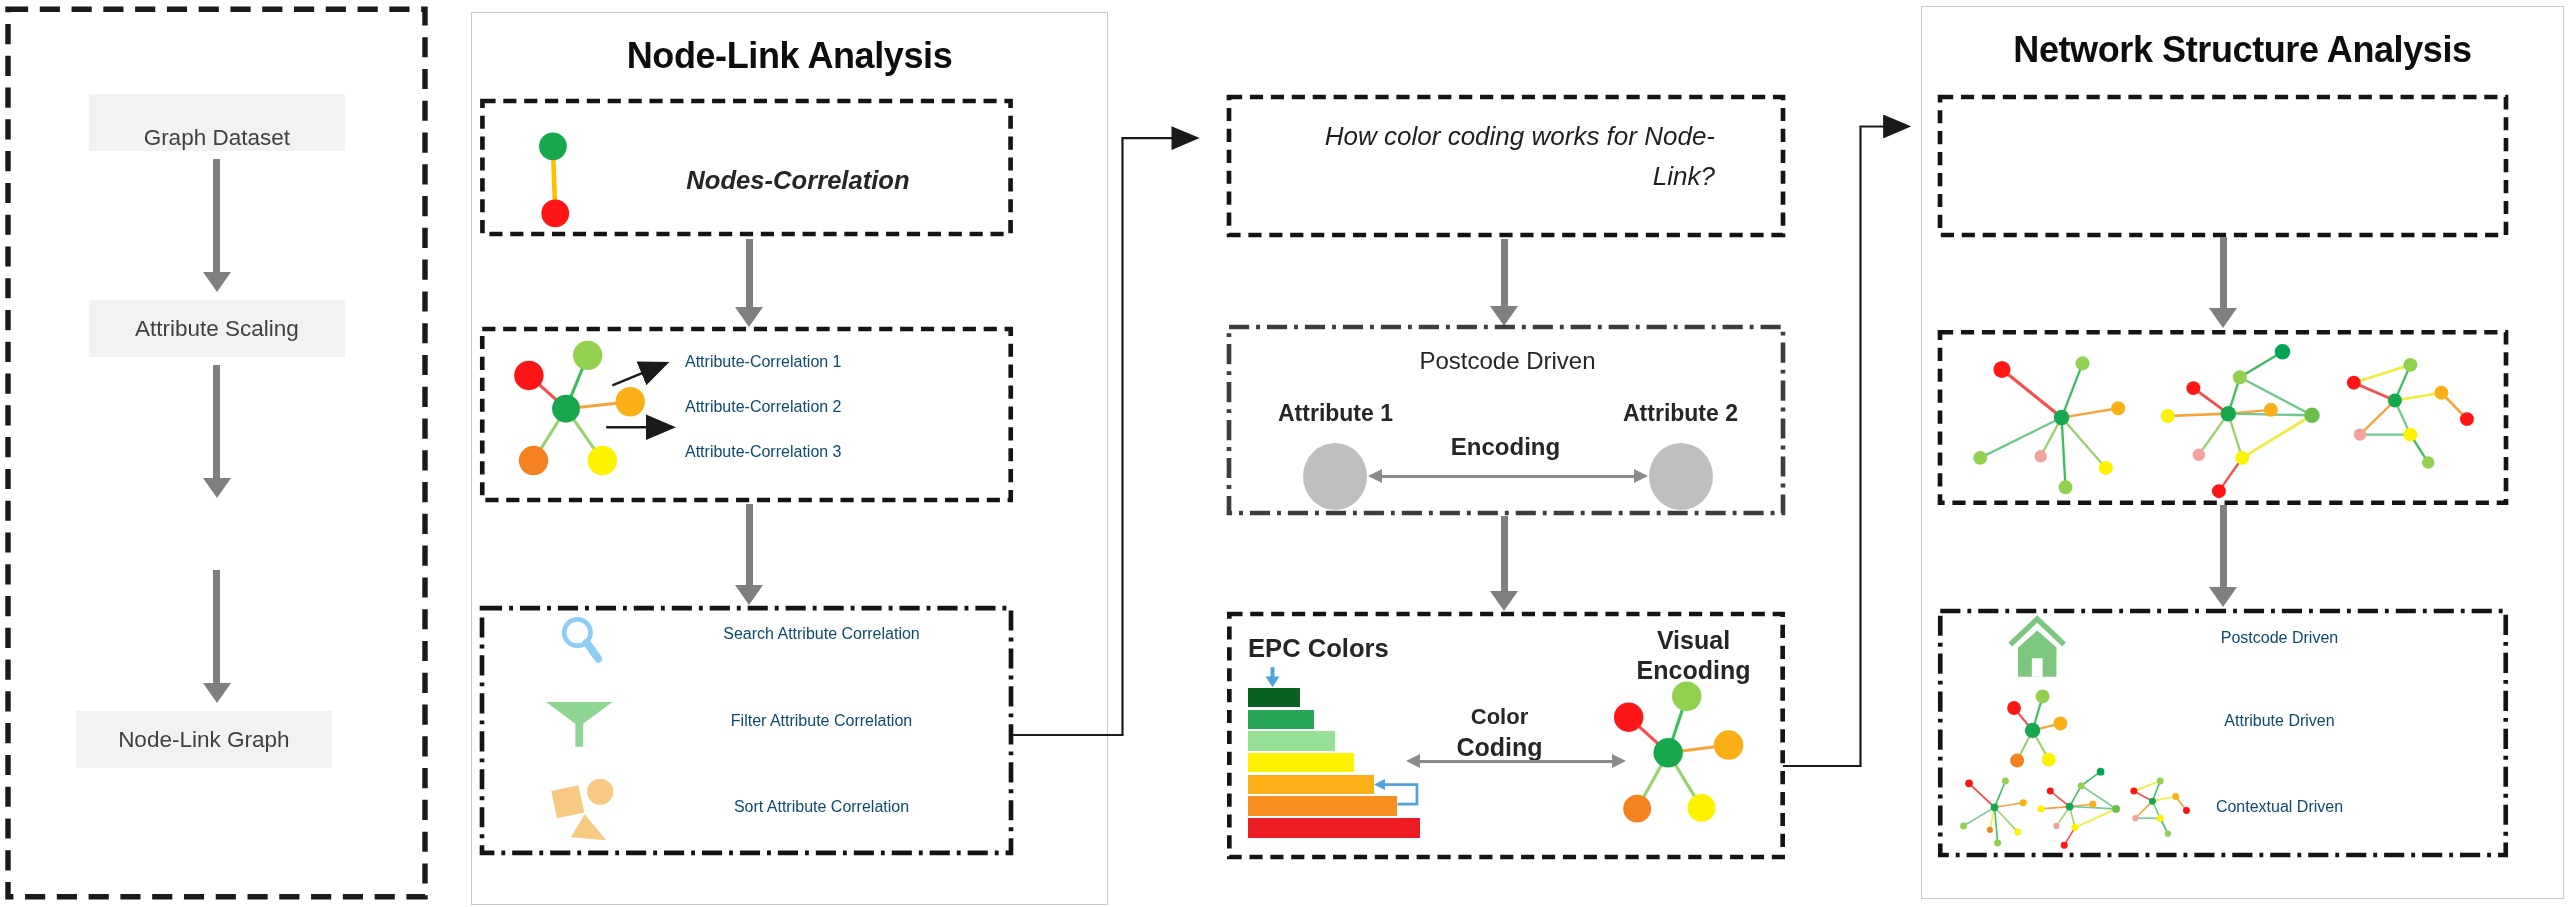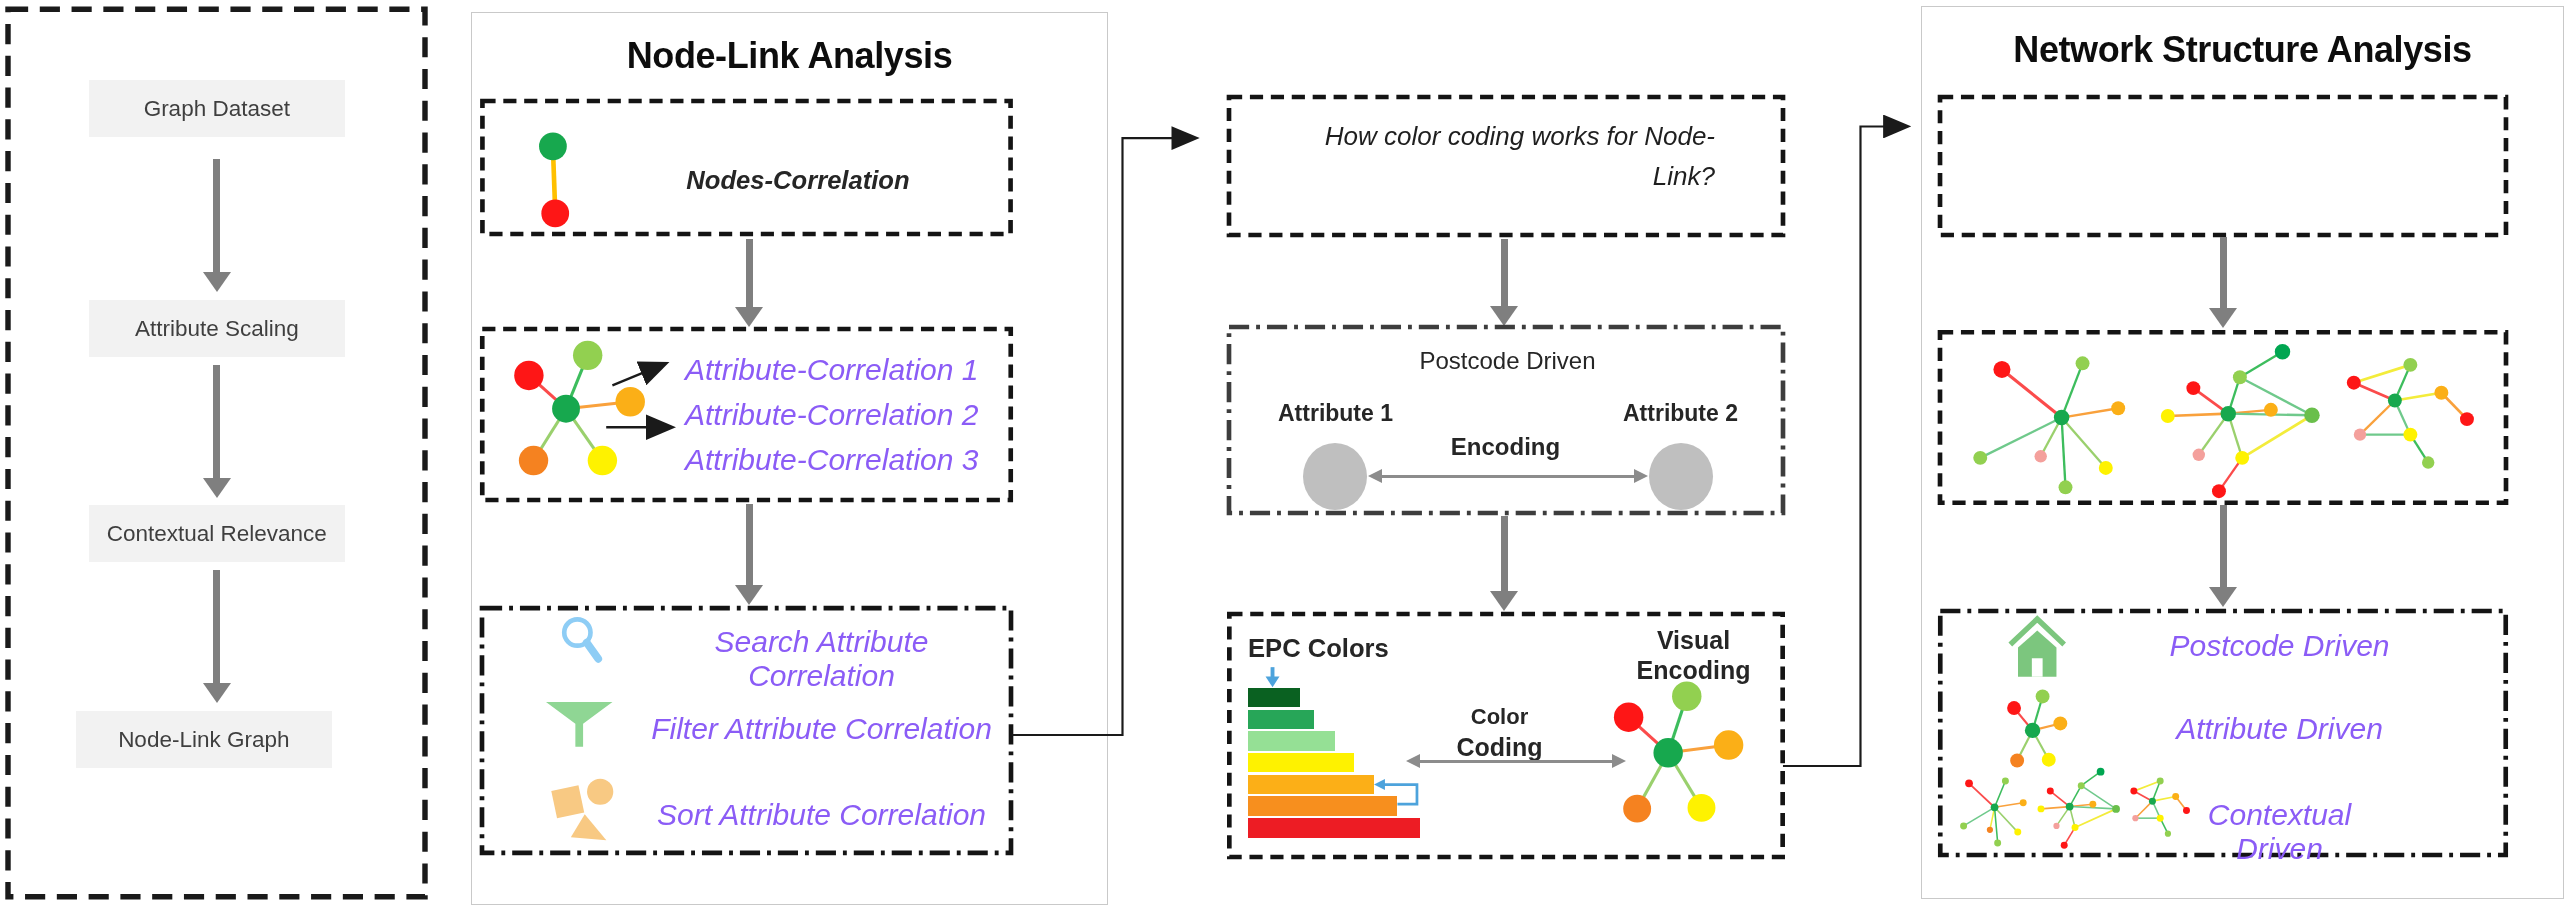--- a/index.html
+++ b/index.html
@@ -15,56 +15,53 @@
         align-items:center;justify-content:center;font-size:22.5px;color:#3f3f3f;}
   .garrow{position:absolute;width:28px;}
   .garrow .stem{position:absolute;left:10.5px;top:0;bottom:19.4px;width:7px;background:#7f7f7f;}
   .garrow .head{position:absolute;bottom:0;left:0;width:0;height:0;
         border-left:14px solid transparent;border-right:14px solid transparent;
         border-top:20px solid #7f7f7f;}
   .lbl{position:absolute;color:#262626;}
   .ctr{text-align:center;}
   .it{font-style:italic;font-weight:500;}
   .b{font-weight:700;}
-  .bodytext{font-size:30px;color:#8b5cf6;font-style:italic;}
+  .bodytext{font-size:16px;color:#0c4a6e;}
   .qtext{font-size:26px;color:#1f1f1f;line-height:1.55;}
   .ellipse{position:absolute;width:64px;height:67px;border-radius:50%;background:#bfbfbf;}
   .darrow{position:absolute;height:3.1px;background:#8c8c8c;}
   .darrow .hl,.darrow .hr{position:absolute;top:-6.2px;width:0;height:0;
         border-top:7.8px solid transparent;border-bottom:7.8px solid transparent;}
   .darrow .hl{left:-13px;border-right:14px solid #8c8c8c;}
   .darrow .hr{right:-13px;border-left:14px solid #8c8c8c;}
   .epcbar{height:19.4px;margin-bottom:2.3px;}
   svg{position:absolute;overflow:visible;}
 </style>
 </head>
 <body>
 
 <div class="stage">
 
   <div class="panel noborder" style="left:7.8px;top:9.3px;width:417px;height:888px;">
     <svg class="bord" viewBox="0 0 538 1145" width="417" height="888">
       <rect x="0" y="0" width="100%" height="100%" fill="none" stroke="#1a1a1a" stroke-width="7" stroke-dasharray="26 15"></rect>
     </svg>
-    <div class="step" style="left:81px;top:71px;">
+    <div class="step" style="left:81px;top:85px;align-items:flex-end;">
         <span>Graph Dataset</span>
       </div>
     <div class="garrow" style="left:195px;top:150px;height:133px;">
         <div class="stem"></div>
         <div class="head"></div>
       </div>
     <div class="step" style="left:81px;top:291px;">
         <span>Attribute Scaling</span>
       </div>
     <div class="garrow" style="left:195px;top:356px;height:133px;">
         <div class="stem"></div>
         <div class="head"></div>
-      </div>
-    <div class="step" style="left:81px;top:496px;">
-        <span>Contextual Relevance</span>
       </div>
     <div class="garrow" style="left:195px;top:561px;height:133px;">
         <div class="stem"></div>
         <div class="head"></div>
       </div>
     <div class="step" style="left:68px;top:702px;">
         <span>Node-Link Graph</span>
       </div>
   </div>
 

